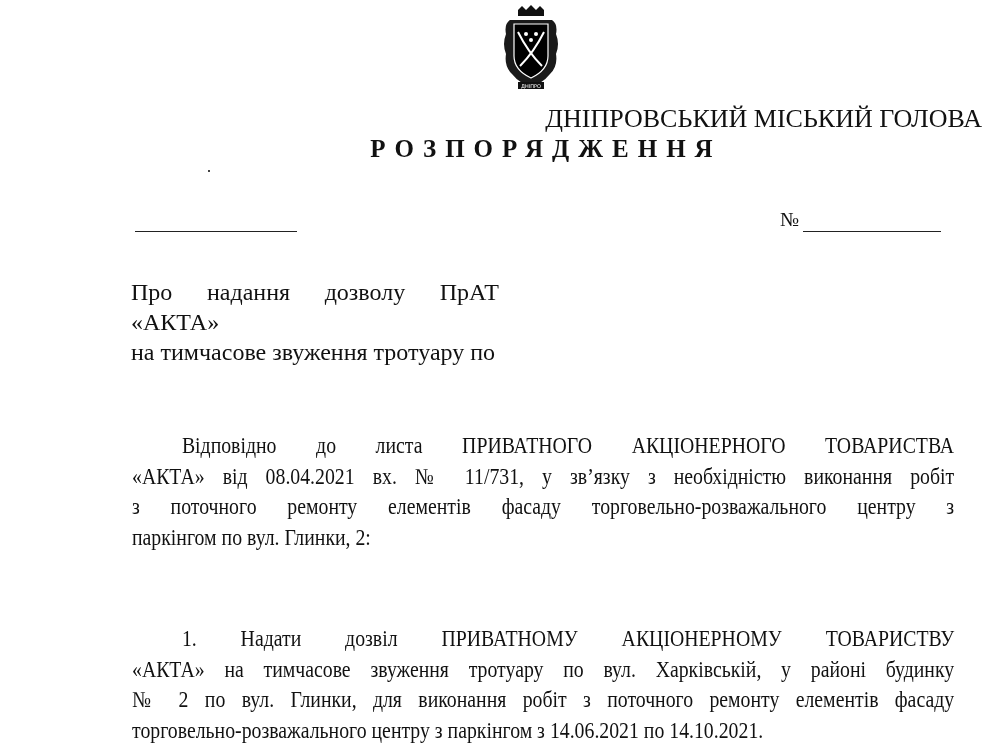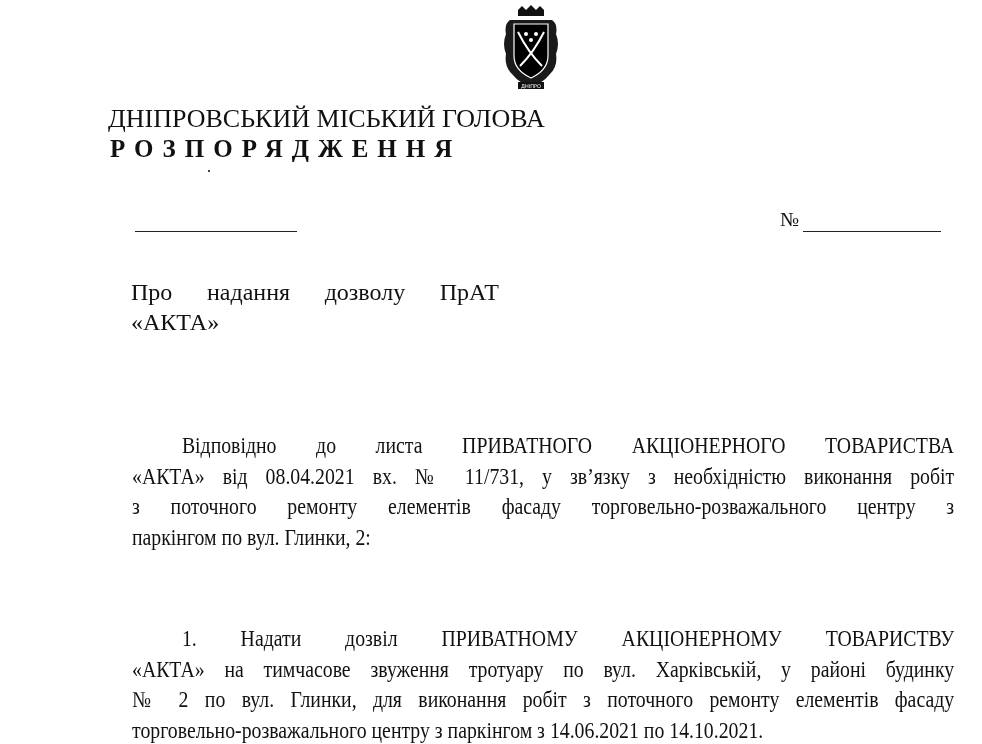--- a/index.html
+++ b/index.html
@@ -2,25 +2,25 @@
 <html><head>
   <meta charset="utf-8">
   <style>
     html, body { margin: 0; padding: 0; background: #ffffff; }
     body {
       width: 982px; height: 744px; position: relative; overflow: hidden;
       font-family: "Liberation Serif", "DejaVu Serif", serif; color: #111;
     }
     .crest { position: absolute; left: 500px; top: 4px; width: 62px; height: 88px; }
     .header-title {
-      position: absolute; top: 104px; left: 0; width: 982px; text-align: left;
+      position: absolute; top: 104px; left: 0; width: 982px; text-align: right;
       font-size: 26px; letter-spacing: 0px; padding-left: 108px; box-sizing: border-box;
     }
     .header-sub {
-      position: absolute; top: 135px; left: 0; width: 982px; 
+      position: absolute; top: 135px; left: 0; width: 982px; text-align: center;
       font-size: 25px; font-weight: bold; letter-spacing: 9px; padding-left: 110px; box-sizing: border-box;
     }
     .dot { position: absolute; left: 208px; top: 170px; width: 2px; height: 2px; background: #444; }
     .date-line { position: absolute; left: 135px; top: 231px; width: 162px; height: 0; border-top: 1.5px solid #222; }
     .num-sign { position: absolute; left: 780px; top: 208px; font-size: 20px; }
     .num-line { position: absolute; left: 803px; top: 231px; width: 138px; height: 0; border-top: 1.5px solid #222; }
     .subject {
       position: absolute; left: 121px; top: 277px; width: 378px;
       font-size: 24px; line-height: 30px; text-align: justify; text-align-last: left;
     }
@@ -57,20 +57,21 @@
 <div class="header-sub">РОЗПОРЯДЖЕННЯ</div>
 
 <div class="dot"></div>
 
 <div class="date-line"></div>
 <div class="num-sign">№</div>
 <div class="num-line"></div>
 
 <div class="subject">
   <div>Про надання дозволу ПрАТ «АКТА»</div>
+  <div>на тимчасове звуження тротуару по</div>
 </div>
 
 <div class="para p1">
   <div class="condensed">
     <span class="ln indent">Відповідно до листа ПРИВАТНОГО АКЦІОНЕРНОГО ТОВАРИСТВА</span>
     <span class="ln">«АКТА» від 08.04.2021 вх. № 11/731, у зв’язку з необхідністю виконання робіт</span>
     <span class="ln">з поточного ремонту елементів фасаду торговельно-розважального центру з</span>
     <span class="ln last">паркінгом по вул. Глинки, 2:</span>
   </div>
 </div>

